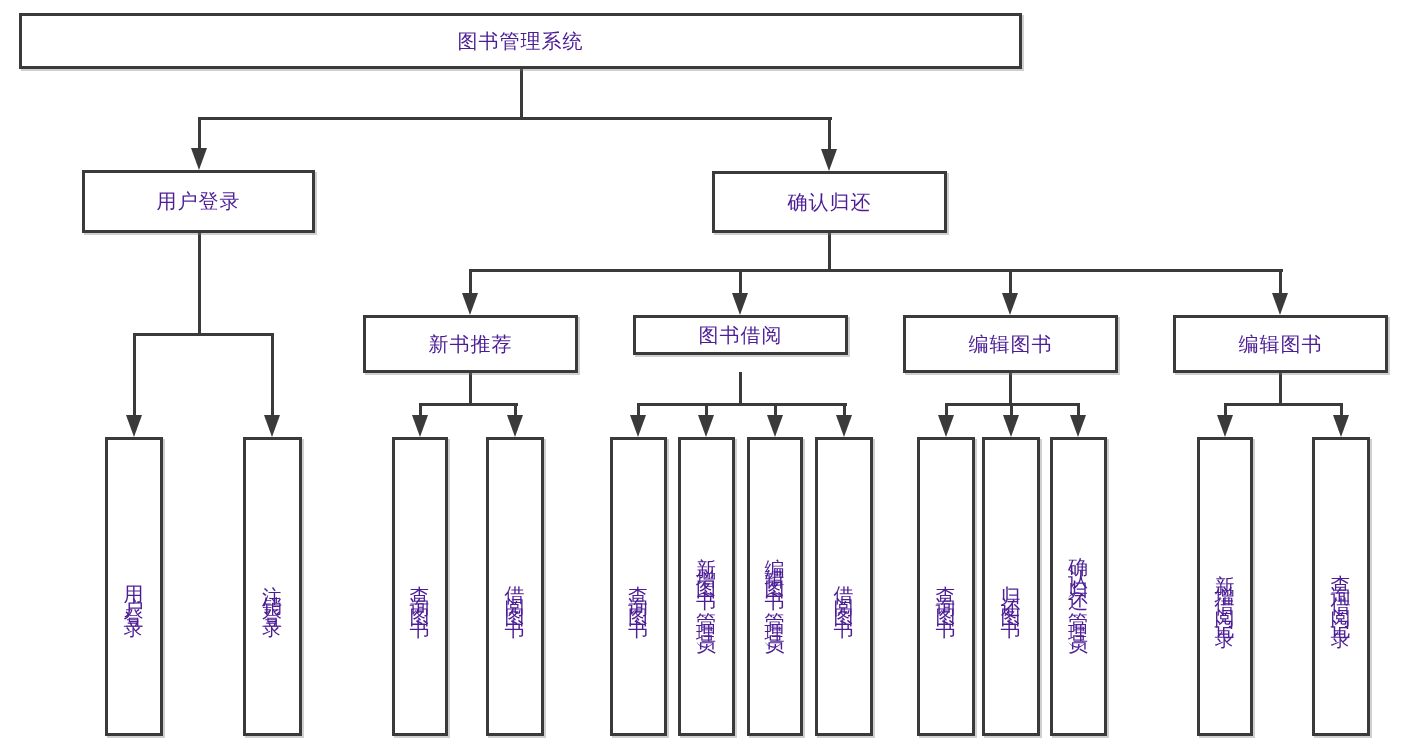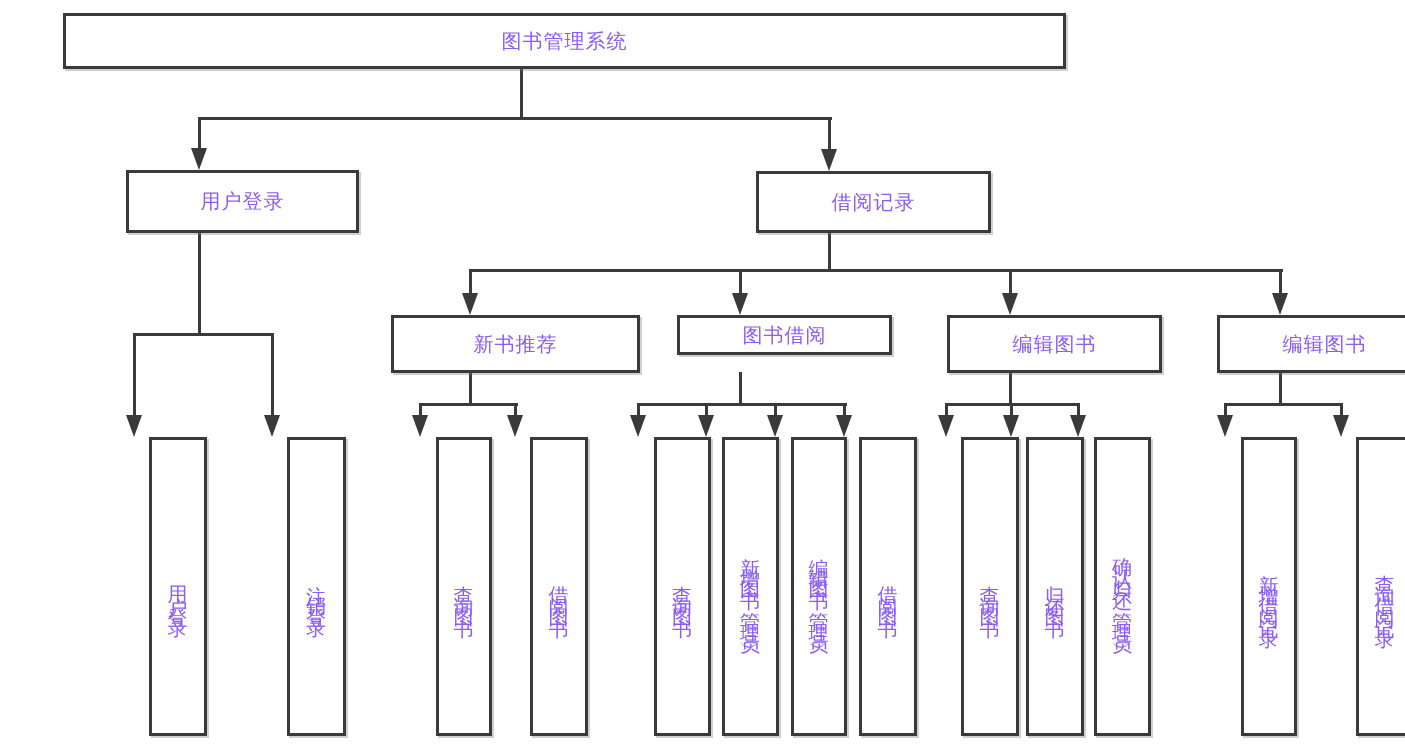--- a/index.html
+++ b/index.html
@@ -16,24 +16,23 @@
   
   .box {
     position: absolute;
     border: 3px solid #3a3a3a;
     background: #ffffff;
     display: flex;
     align-items: center;
     justify-content: center;
     font-size: 20px;
     letter-spacing: 1px;
-    color: #8b5cf6;
+    color: #4c1d95;
     box-shadow: 2px 2px 0 rgba(120,120,120,0.35);
     z-index: 2;
-    margin-left: 44px;
   }
   .vbox {
     writing-mode: vertical-rl;
     text-orientation: mixed;
     letter-spacing: 11px;
     line-height: 1;
     padding-top: 10px;
     font-size: 20px;
   }
   
@@ -72,41 +71,41 @@
   <div class="box" style="left:19px;top:13px;width:1003px;height:56px">图书管理系统</div>
 
   <div class="vl" style="left:520px;top:68px;height:51px"></div>
   <div class="hl" style="left:198px;top:117px;width:634px"></div>
   <div class="vl" style="left:198px;top:117px;height:32px"></div>
   <div class="ah" style="left:191px;top:148px"></div>
   <div class="vl" style="left:828px;top:117px;height:33px"></div>
   <div class="ah" style="left:821px;top:149px"></div>
 
   <div class="box" style="left:82px;top:170px;width:233px;height:63px">用户登录</div>
-  <div class="box" style="left:712px;top:171px;width:235px;height:62px">借阅记录</div>
+  <div class="box" style="left:712px;top:171px;width:235px;height:62px">确认归还</div>
 
   <div class="vl" style="left:198px;top:232px;height:103px"></div>
   <div class="hl" style="left:133px;top:333px;width:141px"></div>
   <div class="vl" style="left:133px;top:333px;height:82px"></div>
   <div class="ah" style="left:126px;top:415px"></div>
   <div class="vl" style="left:271px;top:333px;height:82px"></div>
   <div class="ah" style="left:264px;top:415px"></div>
 
   <div class="vl" style="left:828px;top:232px;height:40px"></div>
   <div class="hl" style="left:469px;top:269px;width:814px"></div>
   <div class="vl" style="left:469px;top:269px;height:26px"></div>
   <div class="ah" style="left:462px;top:293px"></div>
   <div class="vl" style="left:739px;top:269px;height:26px"></div>
   <div class="ah" style="left:732px;top:293px"></div>
   <div class="vl" style="left:1009px;top:269px;height:26px"></div>
   <div class="ah" style="left:1002px;top:293px"></div>
   <div class="vl" style="left:1279px;top:269px;height:26px"></div>
   <div class="ah" style="left:1272px;top:293px"></div>
 
-  <div class="box" style="left:347px;top:315px;width:249px;height:58px">新书推荐</div>
+  <div class="box" style="left:363px;top:315px;width:215px;height:58px">新书推荐</div>
   <div class="box" style="left:633px;top:315px;width:215px;height:40px">图书借阅</div>
   <div class="box" style="left:903px;top:315px;width:215px;height:58px">编辑图书</div>
   <div class="box" style="left:1173px;top:315px;width:215px;height:58px">编辑图书</div>
 
   <div class="vl" style="left:469px;top:372px;height:34px"></div>
   <div class="hl" style="left:419px;top:403px;width:99px"></div>
   <div class="vl" style="left:419px;top:403px;height:13px"></div>
   <div class="ah" style="left:412px;top:415px"></div>
   <div class="vl" style="left:514px;top:403px;height:13px"></div>
   <div class="ah" style="left:507px;top:415px"></div>

